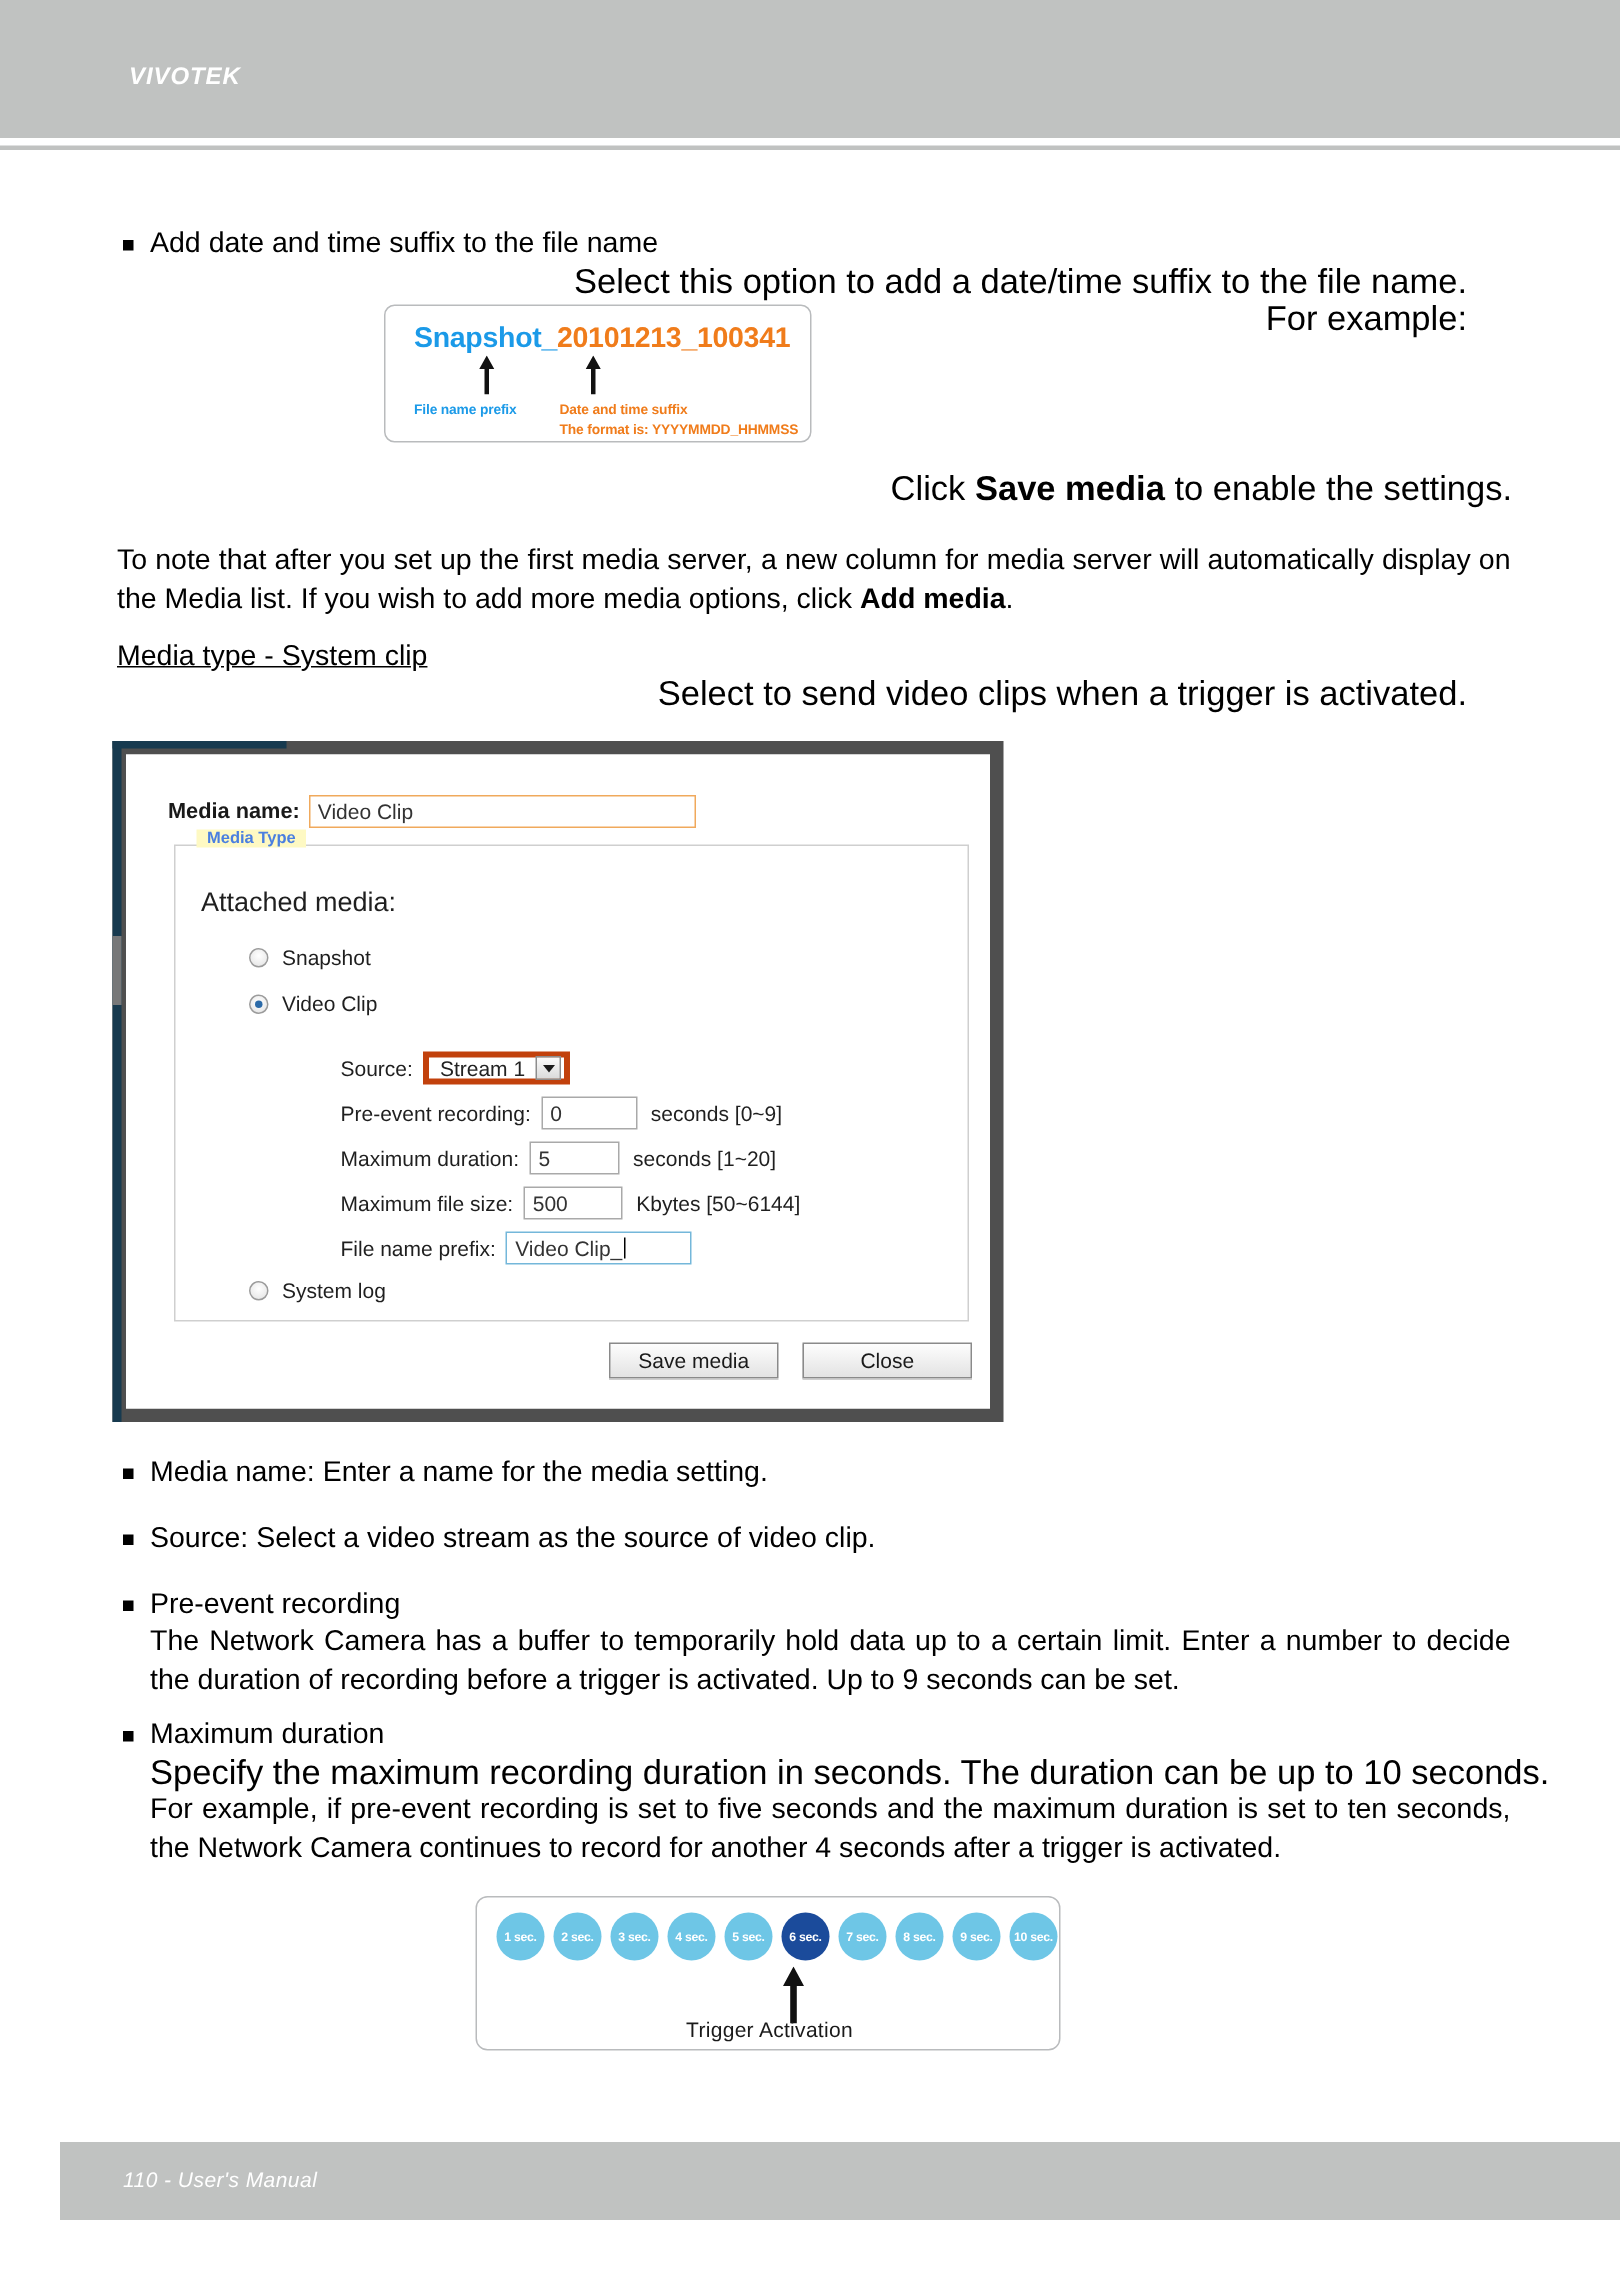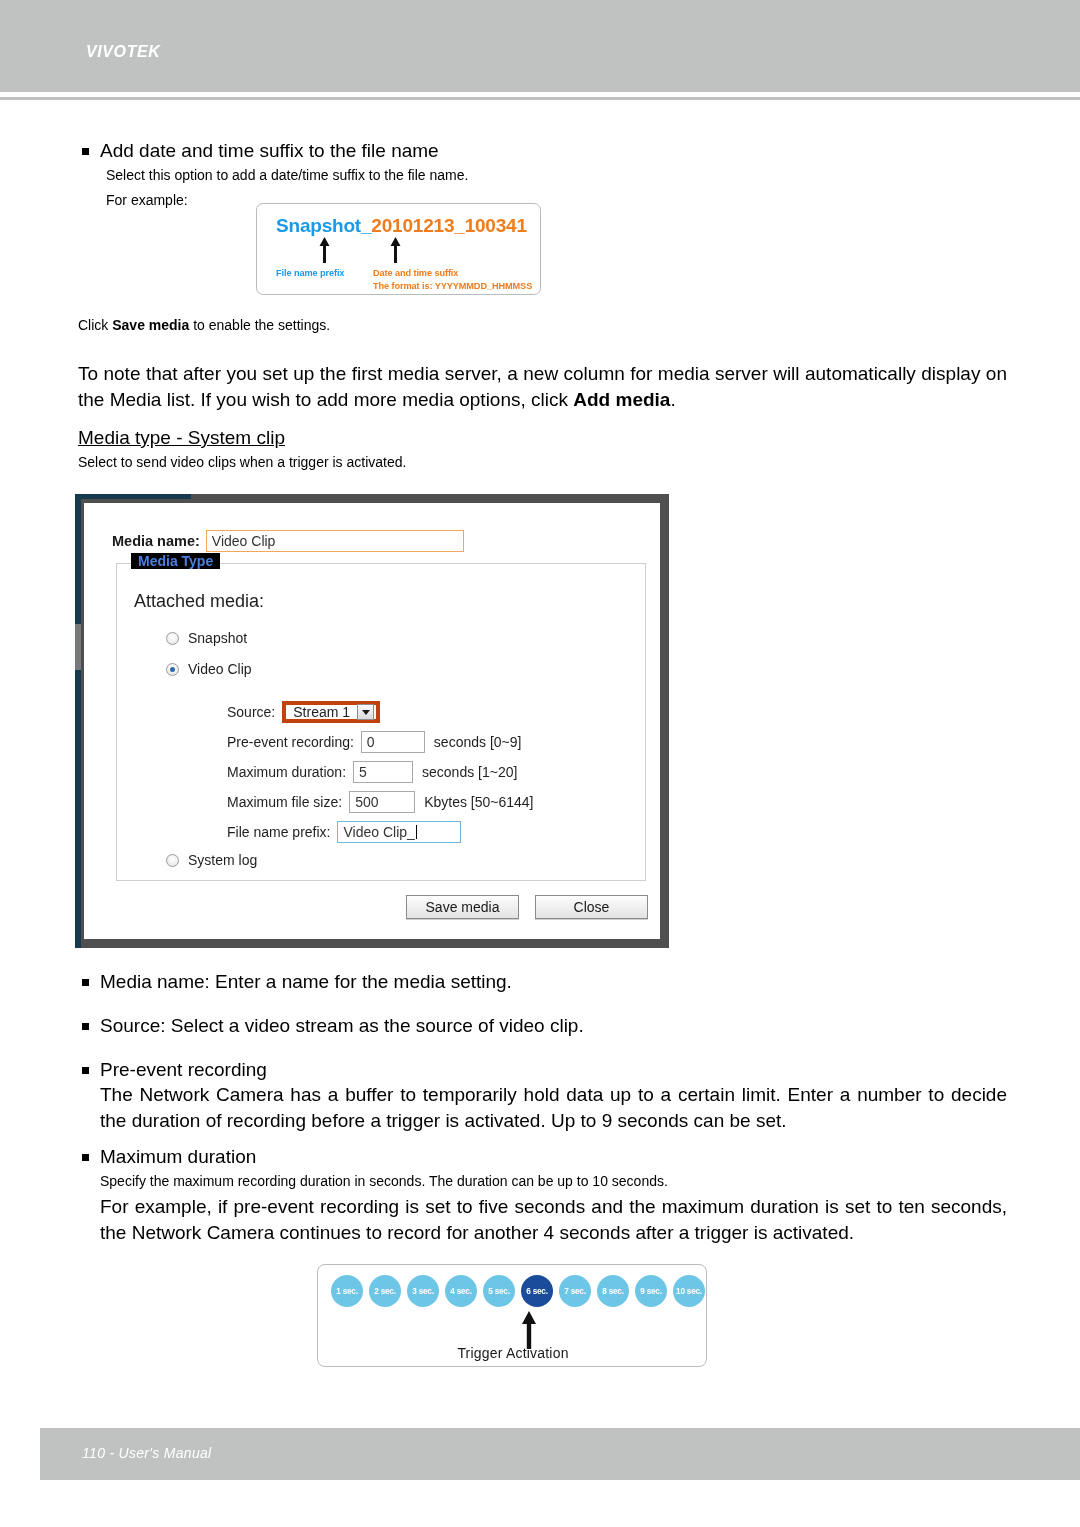--- a/index.html
+++ b/index.html
@@ -71,23 +71,24 @@
     white-space: nowrap;
   }
   .bullet-line::before {
     content: "";
     position: absolute;
     left: 4px; top: 10px;
     width: 7px; height: 7px;
     background: #000;
   }
   .plain-line {
-    font-size: 14px;
+    font-size: 23px;
     line-height: 25px;
     white-space: nowrap;
+    text-align: right;
   }
   .indent { padding-left: 28px; }
   .just {
     font-size: 19px;
     line-height: 26px;
     text-align: justify;
   }
   .underline-head {
     font-size: 19px;
     line-height: 25px;
@@ -190,23 +191,23 @@
 
   .fieldset {
     position: absolute;
     left: 32px; top: 60px;
     width: 530px; height: 318px;
     border: 1px solid #cfcfcf;
   }
   .fs-legend {
     position: absolute;
     left: 14px; top: -11px;
-    background: #000000;
+    background: #fef9c3;
     padding: 0 7px;
-    font-size: 14px;
+    font-size: 11px;
     font-weight: bold;
     color: #4a7fe0;
     white-space: nowrap;
   }
   .attached-lbl {
     position: absolute;
     left: 17px; top: 27px;
     font-size: 18px;
     color: #1f1f1f;
     white-space: nowrap;
@@ -352,21 +353,21 @@
 </style>
 </head>
 <body>
 
 <div class="header-bar"></div>
 <div class="header-brand">VIVOTEK</div>
 <div class="header-rule"></div>
 
 <div class="doc">
 
-  <div class="blk" style="left:78px; top:138px; width:900px;">
+  <div class="blk" style="left:78px; top:150px; width:900px;">
     <div class="bullet-line">Add date and time suffix to the file name</div>
     <div class="plain-line indent">Select this option to add a date/time suffix to the file name.</div>
     <div class="plain-line indent">For example:</div>
   </div>
 
   <div class="blk" style="left:78px; top:313px; width:930px;">
     <div class="plain-line">
       <span>Click </span><b>Save media</b><span> to enable the settings.</span>
     </div>
   </div>

